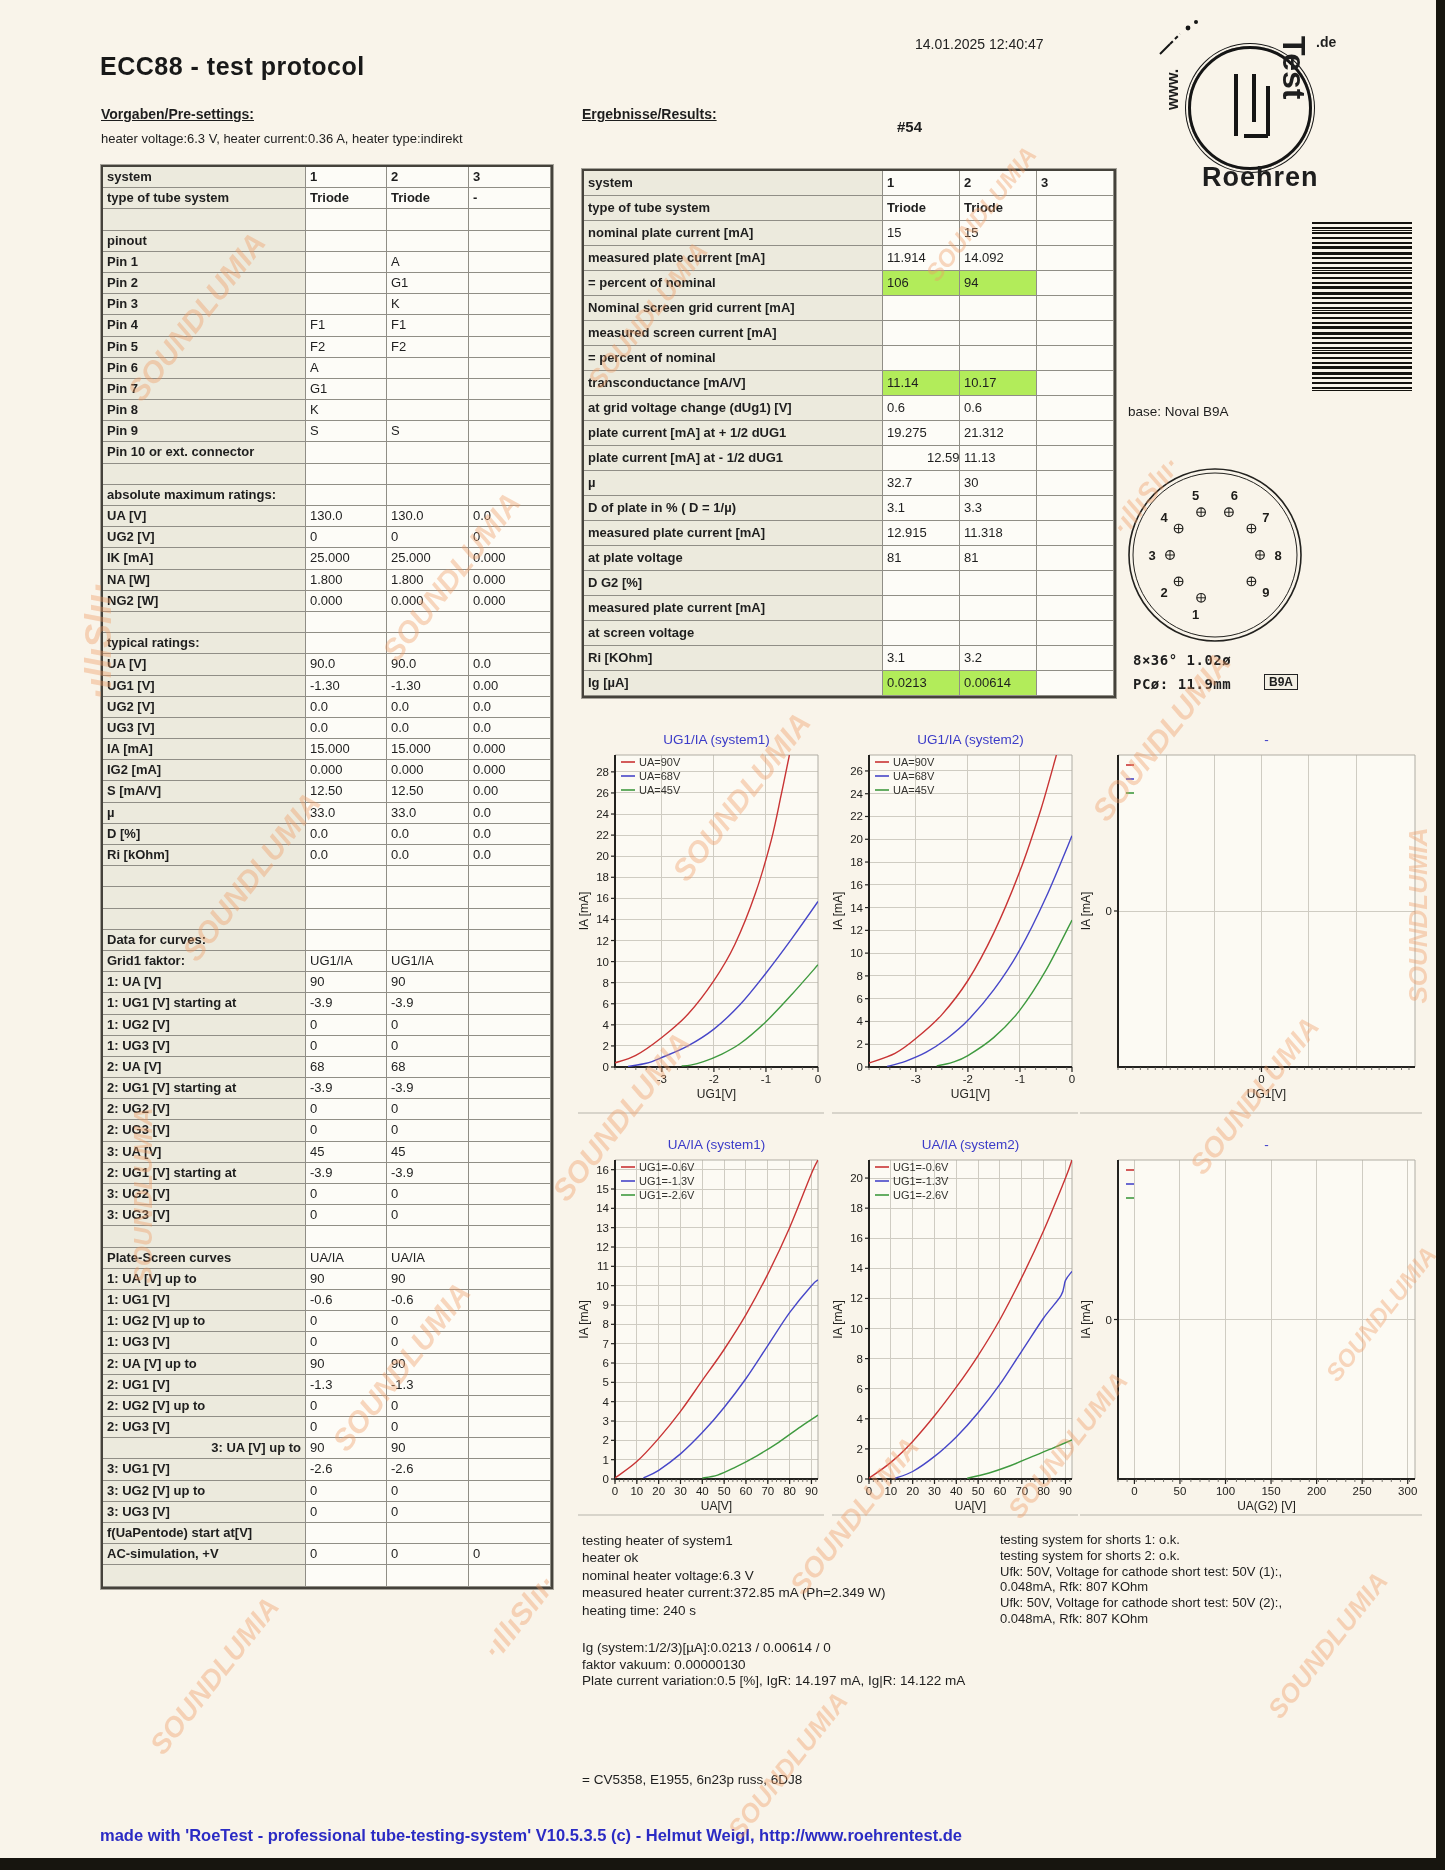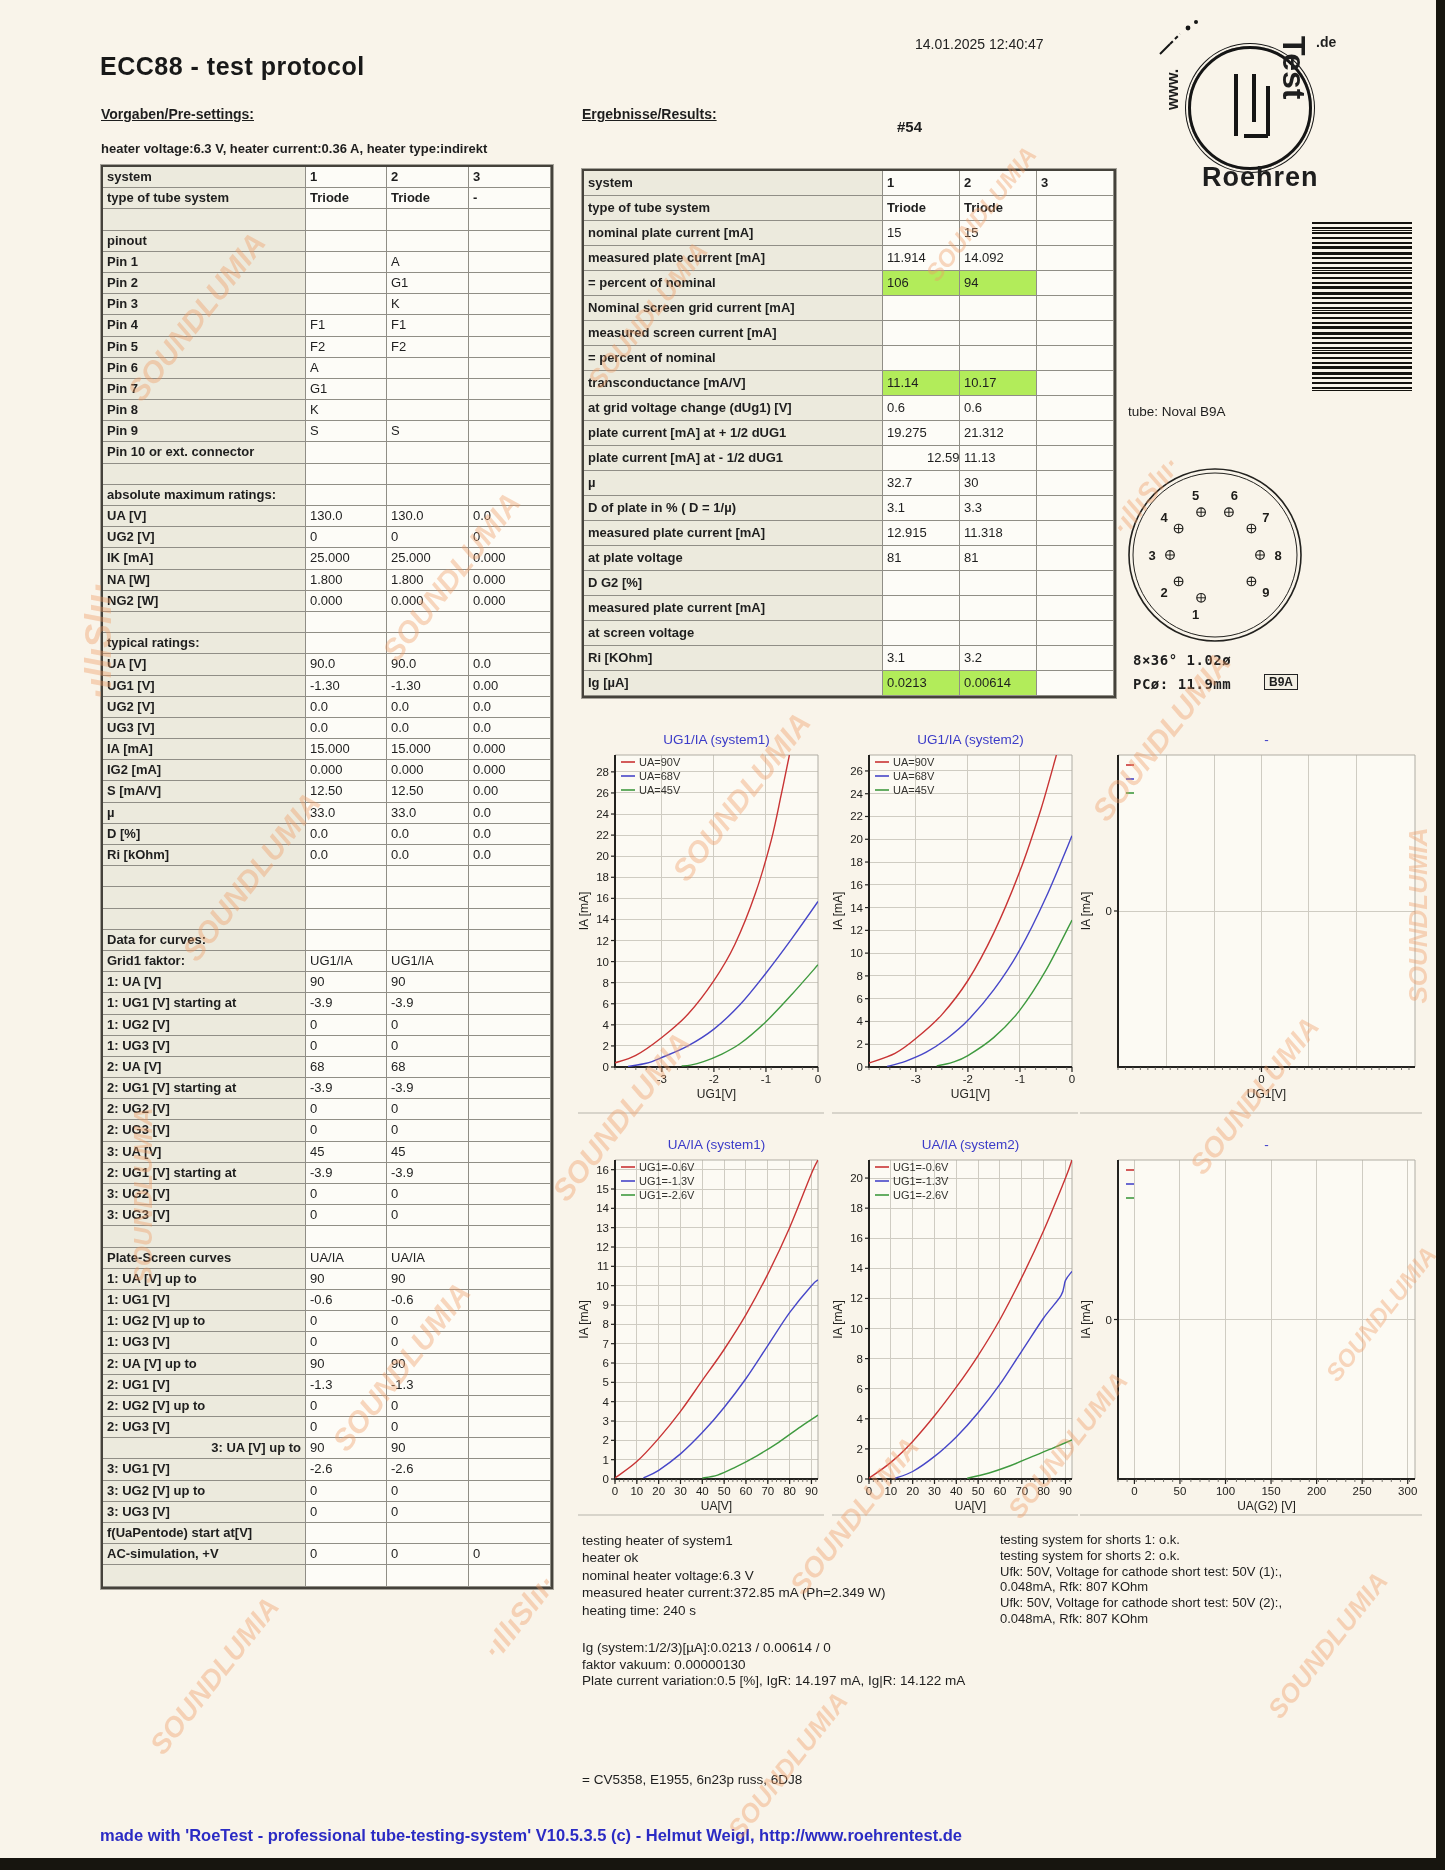--- a/index.html
+++ b/index.html
@@ -57,21 +57,21 @@
     <div class="wmitem" style="left: 700px; top: 1750px; font-size: 26px; color: rgb(239, 154, 98); transform: rotate(-52deg);">SOUNDLUMIA</div>
     <div class="wmitem" style="left: 1300px; top: 1300px; font-size: 24px; color: rgb(239, 154, 98); transform: rotate(-52deg);">SOUNDLUMIA</div>
     <div class="wmitem" style="left: 40px; top: 620px; font-size: 36px; color: rgb(239, 154, 98); transform: rotate(-90deg);">·ıllıSlıı·</div>
     <div class="wmitem" style="left: 470px; top: 1600px; font-size: 30px; color: rgb(239, 154, 98); transform: rotate(-52deg);">·ıllıSlıı·</div>
     <div class="wmitem" style="left: 1100px; top: 480px; font-size: 28px; color: rgb(239, 154, 98); transform: rotate(-52deg);">·ıllıSlıı·</div>
   </div>
 
 <div class="abs date" style="left:915px;top:36px;">14.01.2025  12:40:47</div>
 <div class="abs title" style="left:100px;top:52px;">ECC88  -  test protocol</div>
 <div class="abs sechead" style="left:101px;top:106px;">Vorgaben/Pre-settings:</div>
-<div class="abs plain" style="left:101px;top:141px;font-weight:bold;">heater voltage:6.3 V, heater current:0.36 A, heater type:indirekt</div>
+<div class="abs plain" style="left:101px;top:131px;">heater voltage:6.3 V, heater current:0.36 A, heater type:indirekt</div>
 <div class="abs sechead" style="left:582px;top:106px;">Ergebnisse/Results:</div>
 <div class="abs serial" style="left:897px;top:118px;">#54</div>
 
 <div class="abs" style="left:1150px;top:14px;width:290px;height:195px;z-index:5;">
   <div class="logo-circle" style="left:38px;top:32px;width:118px;height:118px;"></div>
   <svg class="abs" style="left:38px;top:32px;" width="118" height="118" viewBox="0 0 118 118">
     <line x1="48" y1="28" x2="48" y2="90" stroke="#151515" stroke-width="4"></line>
     <line x1="66" y1="28" x2="66" y2="76" stroke="#151515" stroke-width="4"></line>
     <line x1="56" y1="90" x2="80" y2="90" stroke="#151515" stroke-width="4"></line>
     <line x1="80" y1="90" x2="80" y2="40" stroke="#151515" stroke-width="4"></line>
@@ -83,21 +83,21 @@
   <svg class="abs" style="left:0;top:0;" width="60" height="50">
     <line x1="10" y1="40" x2="20" y2="30" stroke="#151515" stroke-width="2"></line>
     <line x1="20" y1="30" x2="30" y2="20" stroke="#151515" stroke-width="2" stroke-dasharray="4 3"></line>
     <circle cx="38" cy="14" r="2.4" fill="#151515"></circle>
       <circle cx="46" cy="8" r="2" fill="#151515"></circle>
   </svg>
 </div>
 
 <div class="barcode" style="left:1312px;top:222px;width:100px;height:170px;"></div>
 
-<div class="abs" style="left:1128px;top:404px;font-size:13.5px;">tube: Noval B9A</div>
+<div class="abs" style="left:1128px;top:404px;font-size:13.5px;">base: Noval B9A</div>
 <svg id="socket" class="abs" style="left:1120px;top:460px;" width="195" height="195">
     <circle cx="95" cy="95" r="86" fill="none" stroke="#23221f" stroke-width="1.6"></circle>
     <circle cx="95" cy="95" r="82" fill="none" stroke="#23221f" stroke-width="1"></circle>
     <circle cx="81.09423525312737" cy="137.7975432332819" r="4.3" fill="none" stroke="#23221f" stroke-width="1.2"></circle>
     <line x1="76.79423525312737" y1="137.7975432332819" x2="85.39423525312736" y2="137.7975432332819" stroke="#23221f" stroke-width="1"></line>
     <line x1="81.09423525312737" y1="133.4975432332819" x2="81.09423525312737" y2="142.09754323328193" stroke="#23221f" stroke-width="1"></line>
     <text x="75.5319293543783" y="159.41656052659468" text-anchor="middle" font-size="13px" font-weight="bold" fill="#1d1c19">1</text>
     <circle cx="58.59423525312736" cy="121.45033635316129" r="4.3" fill="none" stroke="#23221f" stroke-width="1.2"></circle>
     <line x1="54.29423525312736" y1="121.45033635316129" x2="62.894235253127356" y2="121.45033635316129" stroke="#23221f" stroke-width="1"></line>
     <line x1="58.59423525312736" y1="117.1503363531613" x2="58.59423525312736" y2="125.75033635316129" stroke="#23221f" stroke-width="1"></line>

